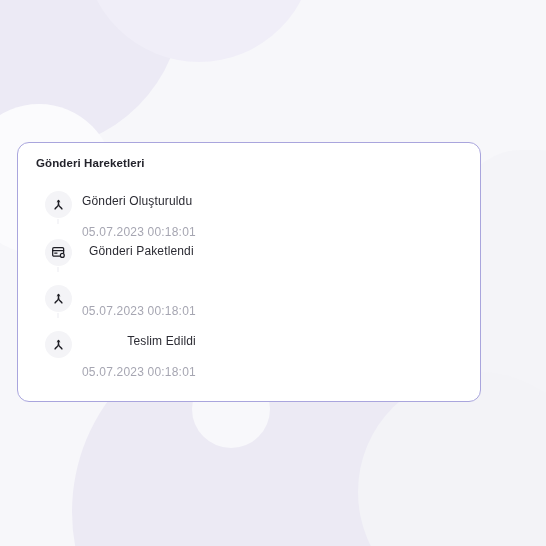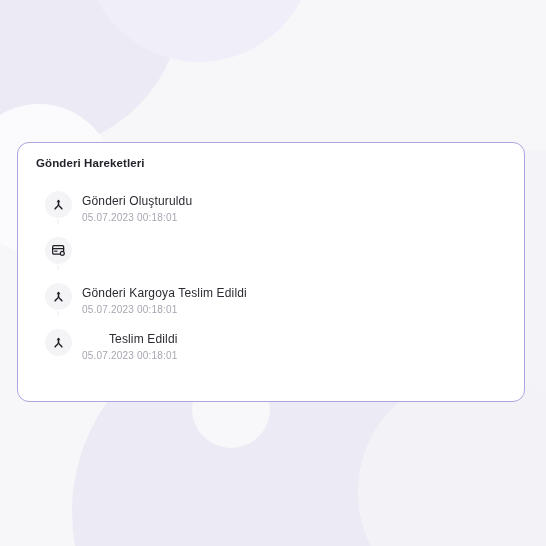--- a/index.html
+++ b/index.html
@@ -62,21 +62,21 @@
     left: 430px; top: 150px;
     background: #f4f4f8;
     border-radius: 45%;
   }
 
   
   #card {
     position: absolute;
     left: 17px;
     top: 142px;
-    width: 508px;
+    width: 464px;
     height: 260px;
     box-sizing: border-box;
     background: #ffffff;
     border: 1px solid #a9a5dd;
     border-radius: 12px;
     z-index: 2;
   }
 
   #card-title {
     position: absolute;
@@ -141,23 +141,23 @@
   }
   .tl-body.nudge { padding-left: 17px; padding-top: 5px; }
 
   .tl-label {
     font-size: 12px;
     color: #2b2b33;
     line-height: 1.25;
     letter-spacing: 0.15px;
   }
   .tl-time {
-    font-size: 10px;
+    font-size: 12px;
     color: #a6a6b2;
-    margin-top: 3px;
+    margin-top: 16px;
     letter-spacing: 0.2px;
   }
 </style>
 </head>
 <body>
 
 <div id="bg-layer">
   <div class="blob" id="blob-top-left"></div>
   <div class="blob" id="blob-top-band"></div>
   <div class="blob" id="blob-top-left-inner"></div>
@@ -192,35 +192,38 @@
       <div class="tl-line"></div>
       <div class="tl-icon">
             <svg width="15" height="15" viewBox="0 0 24 24" fill="none" stroke="#1d1d24" stroke-width="2" stroke-linecap="round" stroke-linejoin="round">
               <path d="M20.2 12.6 V 6.2 A1.9 1.9 0 0 0 18.3 4.3 H 4.6 A1.9 1.9 0 0 0 2.7 6.2 V 16 A1.9 1.9 0 0 0 4.6 17.9 H 13.6"></path>
               <path d="M2.7 8.9 H 20.2"></path>
               <path d="M5.9 12.9 H 9.6"></path>
               <circle cx="18.1" cy="16.6" r="3.1"></circle>
             </svg>
           </div>
     </div>
+    <div class="tl-body nudge">
+      <div class="tl-label">Gönderi Paketlendi</div>
+
+    </div>
   </div>
       <div class="tl-item">
     <div class="tl-marker">
       <div class="tl-line"></div>
       <div class="tl-icon">
             <svg width="15" height="15" viewBox="0 0 24 24" fill="none" stroke="#1d1d24" stroke-width="2.1" stroke-linecap="round" stroke-linejoin="round">
               <path d="M12 5.3 V 11"></path>
               <path d="M12 11 C 12 16, 16.6 16.4, 17.6 19.2"></path>
               <path d="M12 11 C 12 16, 7.4 16.4, 6.4 19.2"></path>
               <path d="M8.9 8.3 L 12 4.9 L 15.1 8.3 Z" fill="#1d1d24" stroke="none"></path>
             </svg>
           </div>
     </div>
     <div class="tl-body">
-      <div class="tl-label">Gönderi Kargoya Teslim Edildi</div>
       <div class="tl-time">05.07.2023 00:18:01</div>
     </div>
   </div>
       <div class="tl-item">
     <div class="tl-marker">
 
       <div class="tl-icon">
             <svg width="15" height="15" viewBox="0 0 24 24" fill="none" stroke="#1d1d24" stroke-width="2.1" stroke-linecap="round" stroke-linejoin="round">
               <path d="M12 5.3 V 11"></path>
               <path d="M12 11 C 12 16, 16.6 16.4, 17.6 19.2"></path>

